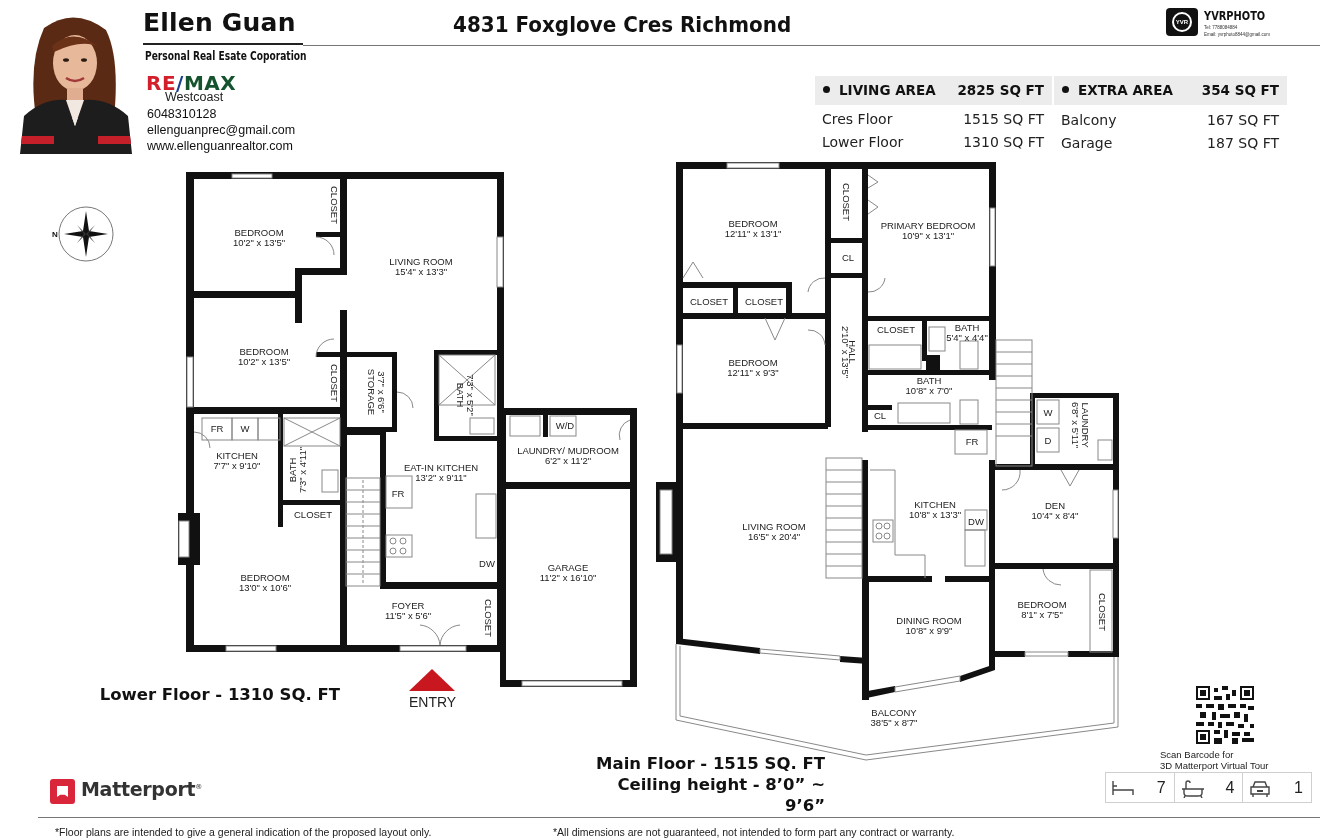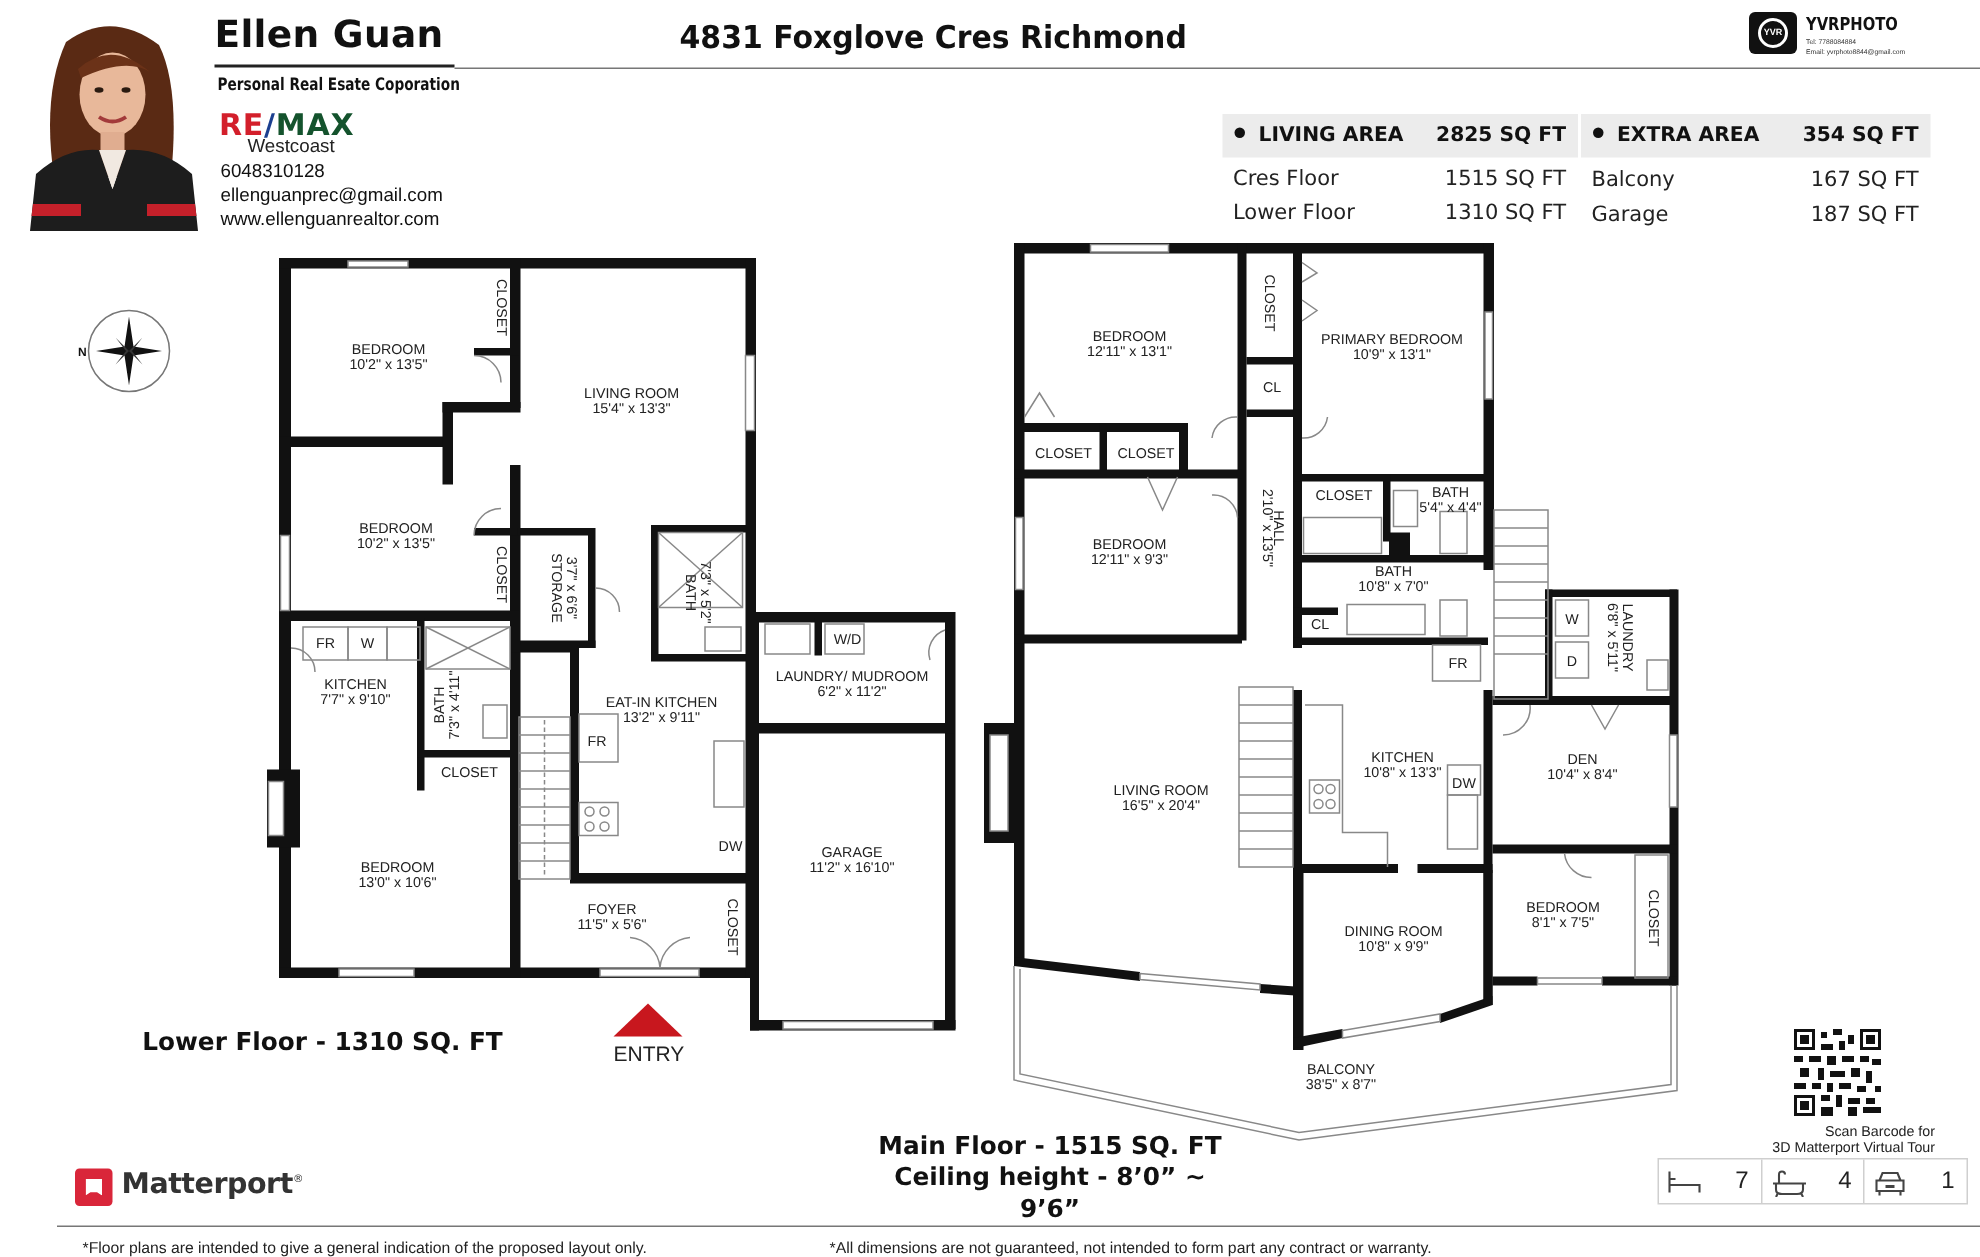--- a/index.html
+++ b/index.html
@@ -35,36 +35,36 @@
   .area-head .val { position: absolute; right: 8px; top: 6px; }
   .area-row { position: absolute; left: 0; right: 0; height: 22px; font-family: "DejaVu Sans", sans-serif; font-size: 14px; color: #222; }
   .area-row .lbl { position: absolute; left: 7px; top: 2px; }
   .area-row .val { position: absolute; right: 8px; top: 2px; }
   .dot { display: inline-block; width: 7px; height: 7px; border-radius: 50%; background: #111; margin-right: 9px; vertical-align: 2px; }
 
   
   .plan { left: 0; top: 0; width: 1320px; height: 838px; }
   .plan text { font-family: "Liberation Sans", sans-serif; fill: #222; }
 
-  .floor-caption { font-family: "DejaVu Sans", sans-serif; font-weight: 700; font-size: 16.5px; text-align: center; line-height: 21px; }
+  .floor-caption { font-family: "DejaVu Sans", sans-serif; font-weight: 700; font-size: 16.5px; text-align: right; line-height: 21px; }
 
   .entry-label { left: 409px; top: 694px; font-size: 14px; color: #222; }
   .entry-arrow { left: 409px; top: 669px; width: 0; height: 0; border-left: 23px solid transparent; border-right: 23px solid transparent; border-bottom: 22px solid #c8171e; }
 
   .matterport { left: 50px; top: 778px; height: 28px; }
   .mp-icon { position: absolute; left: 0; top: 1px; width: 25px; height: 25px; background: #d9263a; border-radius: 3px; }
   .mp-icon::after { content: ""; position: absolute; left: 7px; top: 7px; width: 11px; height: 11px; background: #fff; clip-path: polygon(0 0, 100% 0, 100% 100%, 70% 80%, 30% 80%, 0 100%); }
   .mp-text { position: absolute; left: 31px; top: 0px; font-family: "DejaVu Sans", sans-serif; font-weight: 700; font-size: 19px; color: #333; letter-spacing: -0.3px; white-space: nowrap; }
   .mp-text sup { font-size: 7px; font-weight: 400; }
 
   .foot-rule { left: 38px; top: 817px; width: 1282px; height: 1px; background: #777; }
   .disclaimer { top: 826px; font-size: 10.5px; color: #222; white-space: nowrap; }
 
   .qr { left: 1196px; top: 686px; width: 58px; height: 58px; }
-  .qr-caption { left: 1160px; top: 749px; width: 130px; text-align: right; font-size: 9.5px; color: #222; line-height: 11px; }
+  .qr-caption { left: 1160px; top: 749px; width: 130px; text-align: left; font-size: 9.5px; color: #222; line-height: 11px; }
 
   .counts { left: 1105px; top: 772px; width: 207px; height: 31px; border: 1px solid #cfcfcf; display: flex; }
   .count-cell { flex: 1; position: relative; border-right: 1px solid #cfcfcf; }
   .count-cell:last-child { border-right: none; }
   .count-cell svg { position: absolute; left: 6px; top: 7px; }
   .count-cell .num { position: absolute; right: 8px; top: 6px; font-size: 16px; color: #222; }
 </style>
 </head>
 <body>
 

